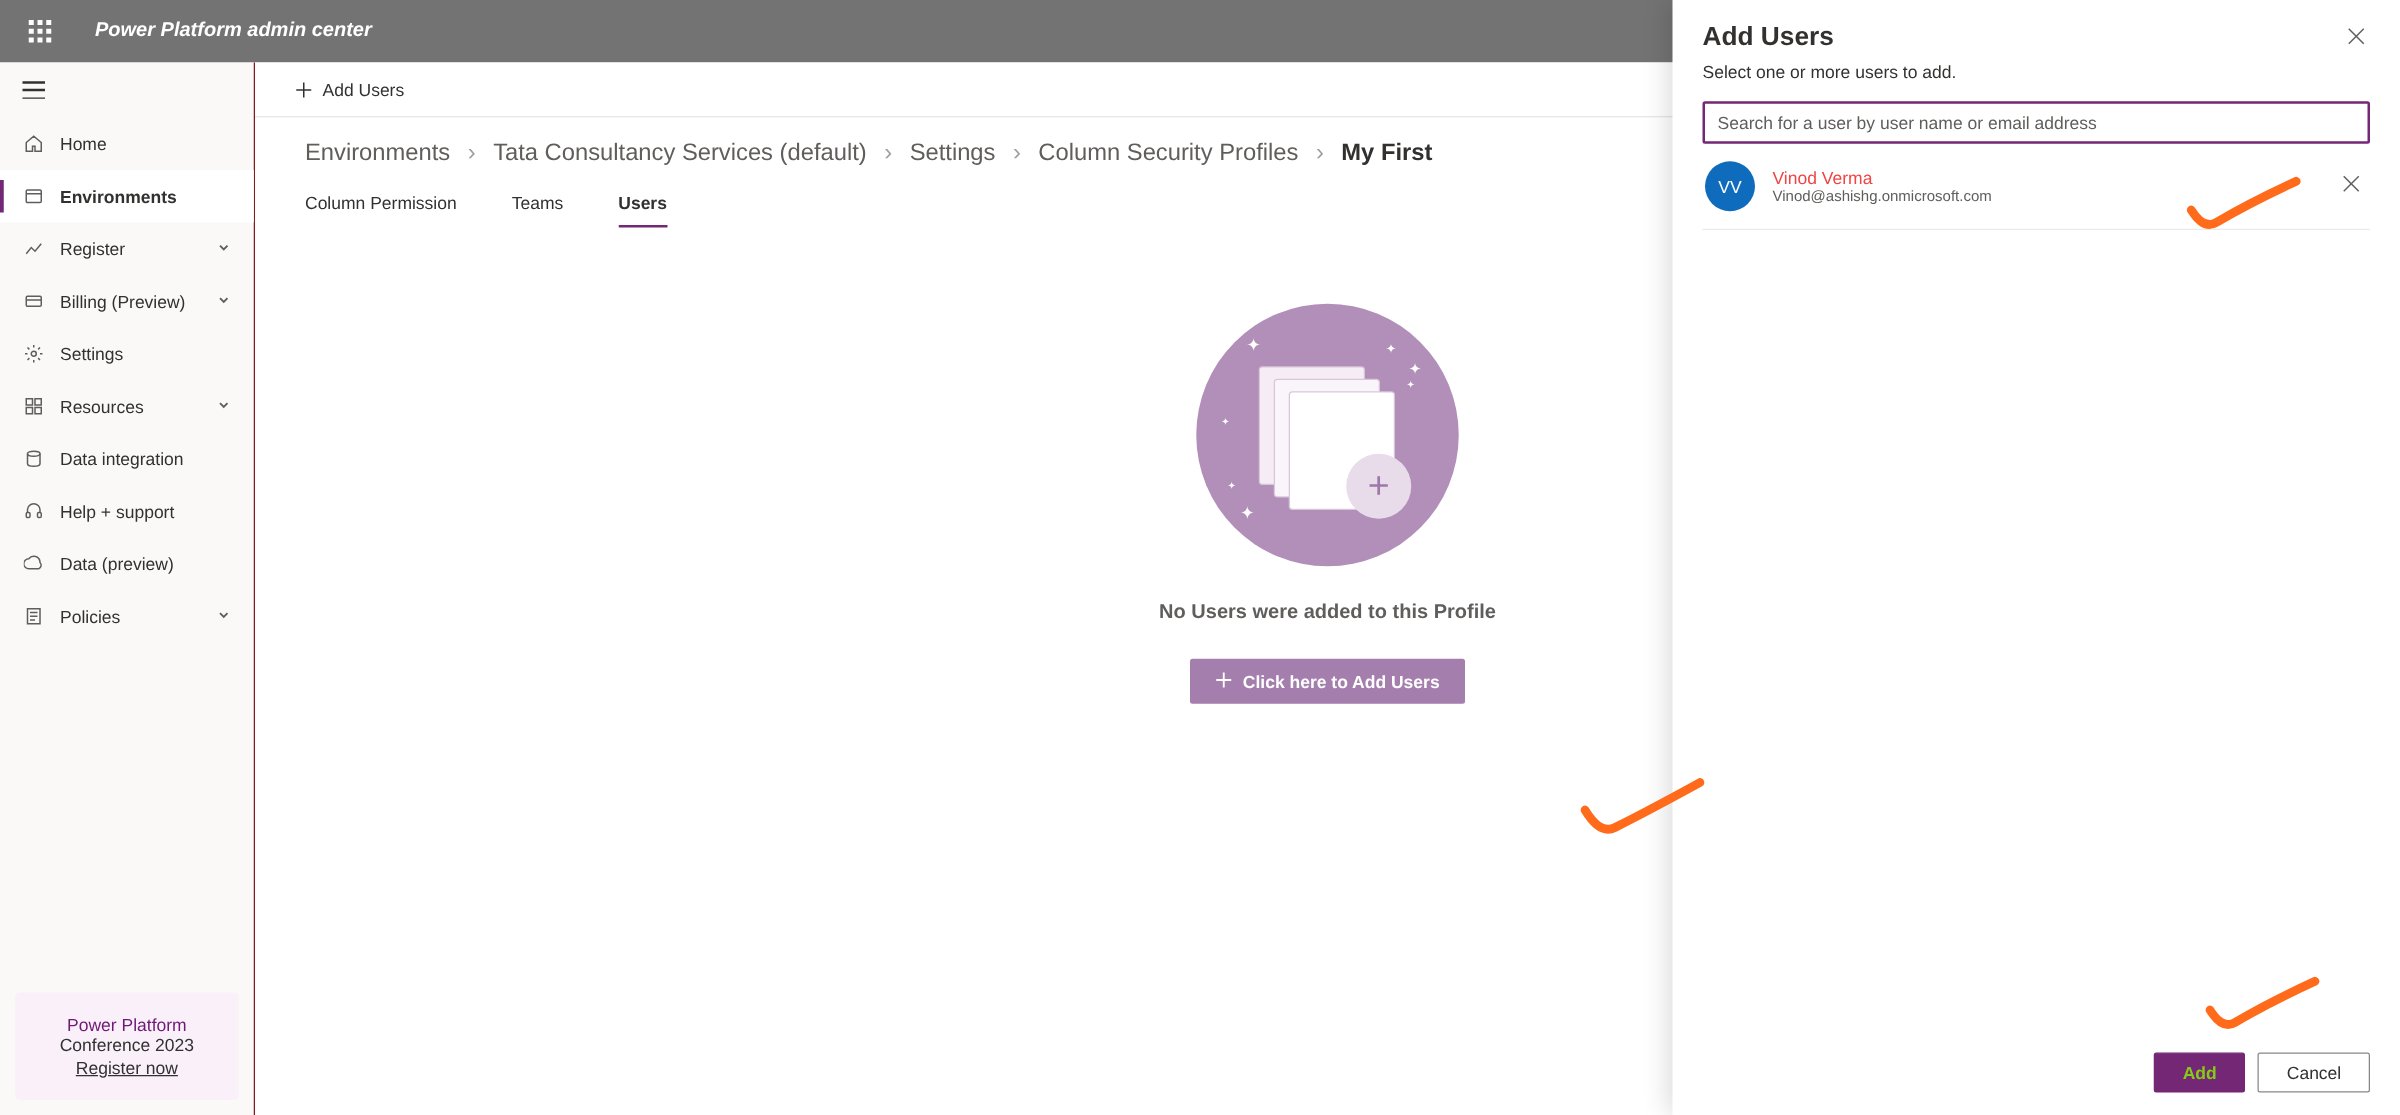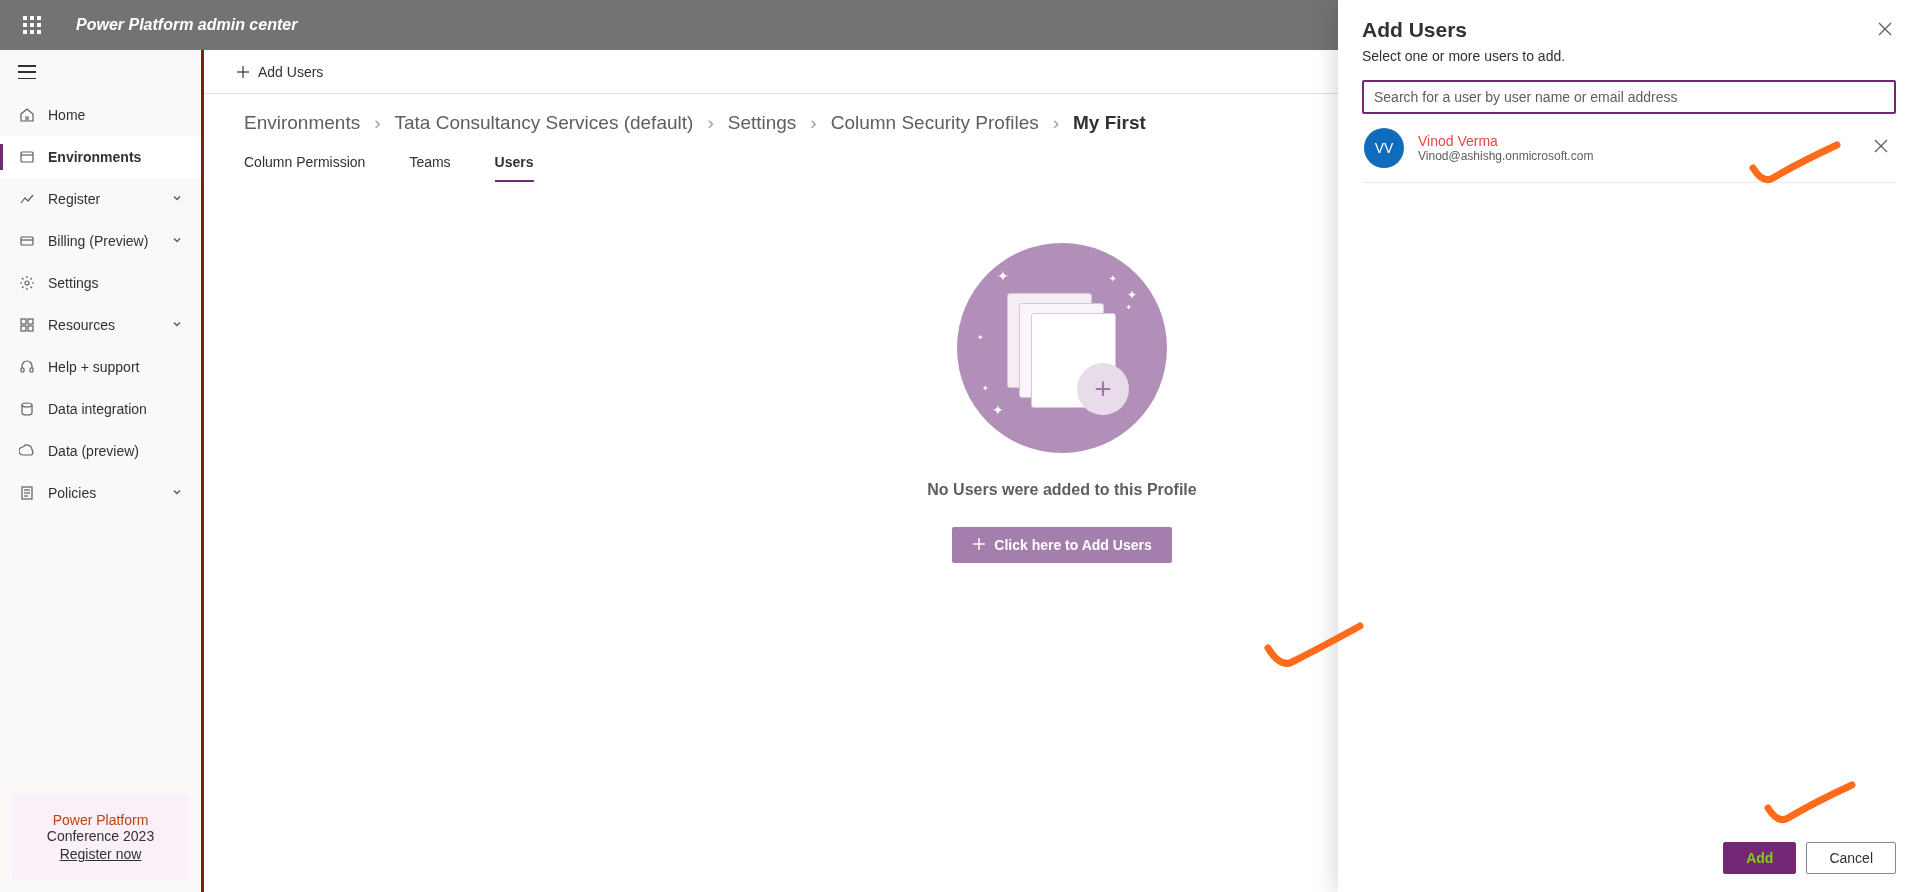--- a/index.html
+++ b/index.html
@@ -48,21 +48,21 @@
       margin-left: 20px;
       font-style: italic;
     }
     .content-wrap {
       display: flex;
       height: calc(100% - 50px);
     }
     .sidebar {
       width: 204px;
       background: #faf9f8;
-      border-right: 3px solid #7f1d1d;
+      border-right: 1px solid #7f1d1d;
       display: flex;
       flex-direction: column;
       position: relative;
     }
     .hamburger-btn {
       height: 44px;
       display: flex;
       align-items: center;
       padding: 0 18px;
       cursor: pointer;
@@ -121,21 +121,21 @@
       margin: 12px;
       margin-top: auto;
       background: #f9f0f9;
       border-radius: 4px;
       padding: 18px 12px;
       text-align: center;
       font-size: 14px;
       color: #323130;
     }
     .promo-card .line1 {
-      color: #c2410c;
+      color: #701a75;
     }
     .promo-card .line2 {
       color: #323130;
     }
     .promo-card a {
       color: #323130;
       text-decoration: underline;
       display: inline-block;
       margin-top: 2px;
     }
@@ -502,36 +502,36 @@
       <span class="nav-chevron">
         <svg width="12" height="12" viewBox="0 0 12 12" fill="none" stroke="#605e5c" stroke-width="1.5">
             <polyline points="3,4.5 6,7.5 9,4.5"></polyline>
           </svg>
       </span>
     </div>
 
     <div class="nav-item">
       <span class="nav-icon">
         <svg width="16" height="16" viewBox="0 0 16 16" fill="none" stroke="#605e5c" stroke-width="1.2">
+            <ellipse cx="8" cy="4" rx="5" ry="2"></ellipse>
+            <path d="M3 4v8c0 1.1 2.2 2 5 2s5-.9 5-2V4"></path>
+          </svg>
+      </span>
+      <span class="nav-label">Data integration</span>
+    </div>
+
+    <div class="nav-item">
+      <span class="nav-icon">
+        <svg width="16" height="16" viewBox="0 0 16 16" fill="none" stroke="#605e5c" stroke-width="1.2">
             <path d="M3 9V7a5 5 0 0110 0v2"></path>
             <rect x="2" y="9" width="3" height="4" rx="1"></rect>
             <rect x="11" y="9" width="3" height="4" rx="1"></rect>
           </svg>
       </span>
       <span class="nav-label">Help + support</span>
-    </div>
-
-    <div class="nav-item">
-      <span class="nav-icon">
-        <svg width="16" height="16" viewBox="0 0 16 16" fill="none" stroke="#605e5c" stroke-width="1.2">
-            <ellipse cx="8" cy="4" rx="5" ry="2"></ellipse>
-            <path d="M3 4v8c0 1.1 2.2 2 5 2s5-.9 5-2V4"></path>
-          </svg>
-      </span>
-      <span class="nav-label">Data integration</span>
     </div>
 
     <div class="nav-item">
       <span class="nav-icon">
         <svg width="16" height="16" viewBox="0 0 16 16" fill="none" stroke="#605e5c" stroke-width="1.2">
             <path d="M4 12a4 4 0 010-8 5 5 0 019 3 3 3 0 01-1 5H4z"></path>
           </svg>
       </span>
       <span class="nav-label">Data (preview)</span>
     </div>

